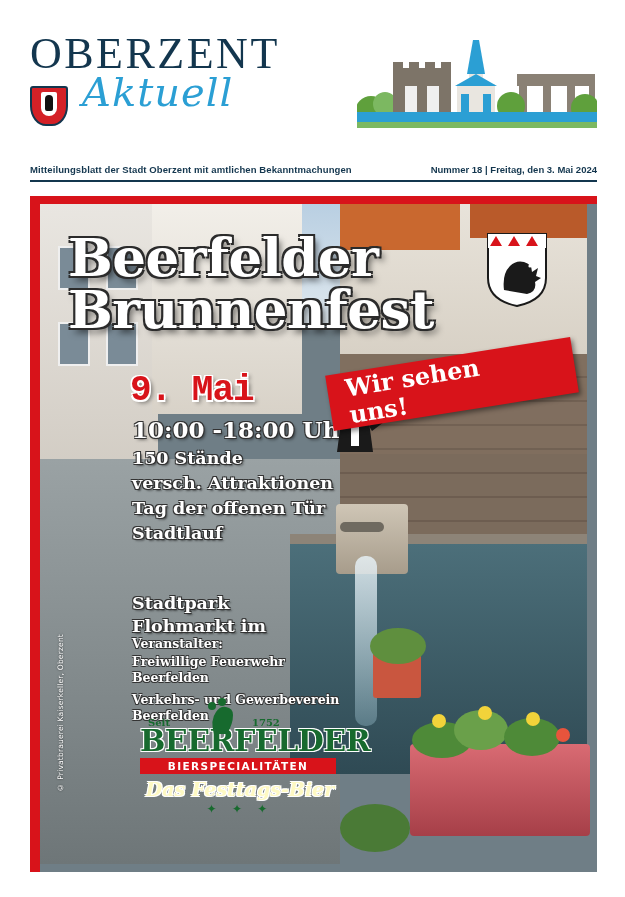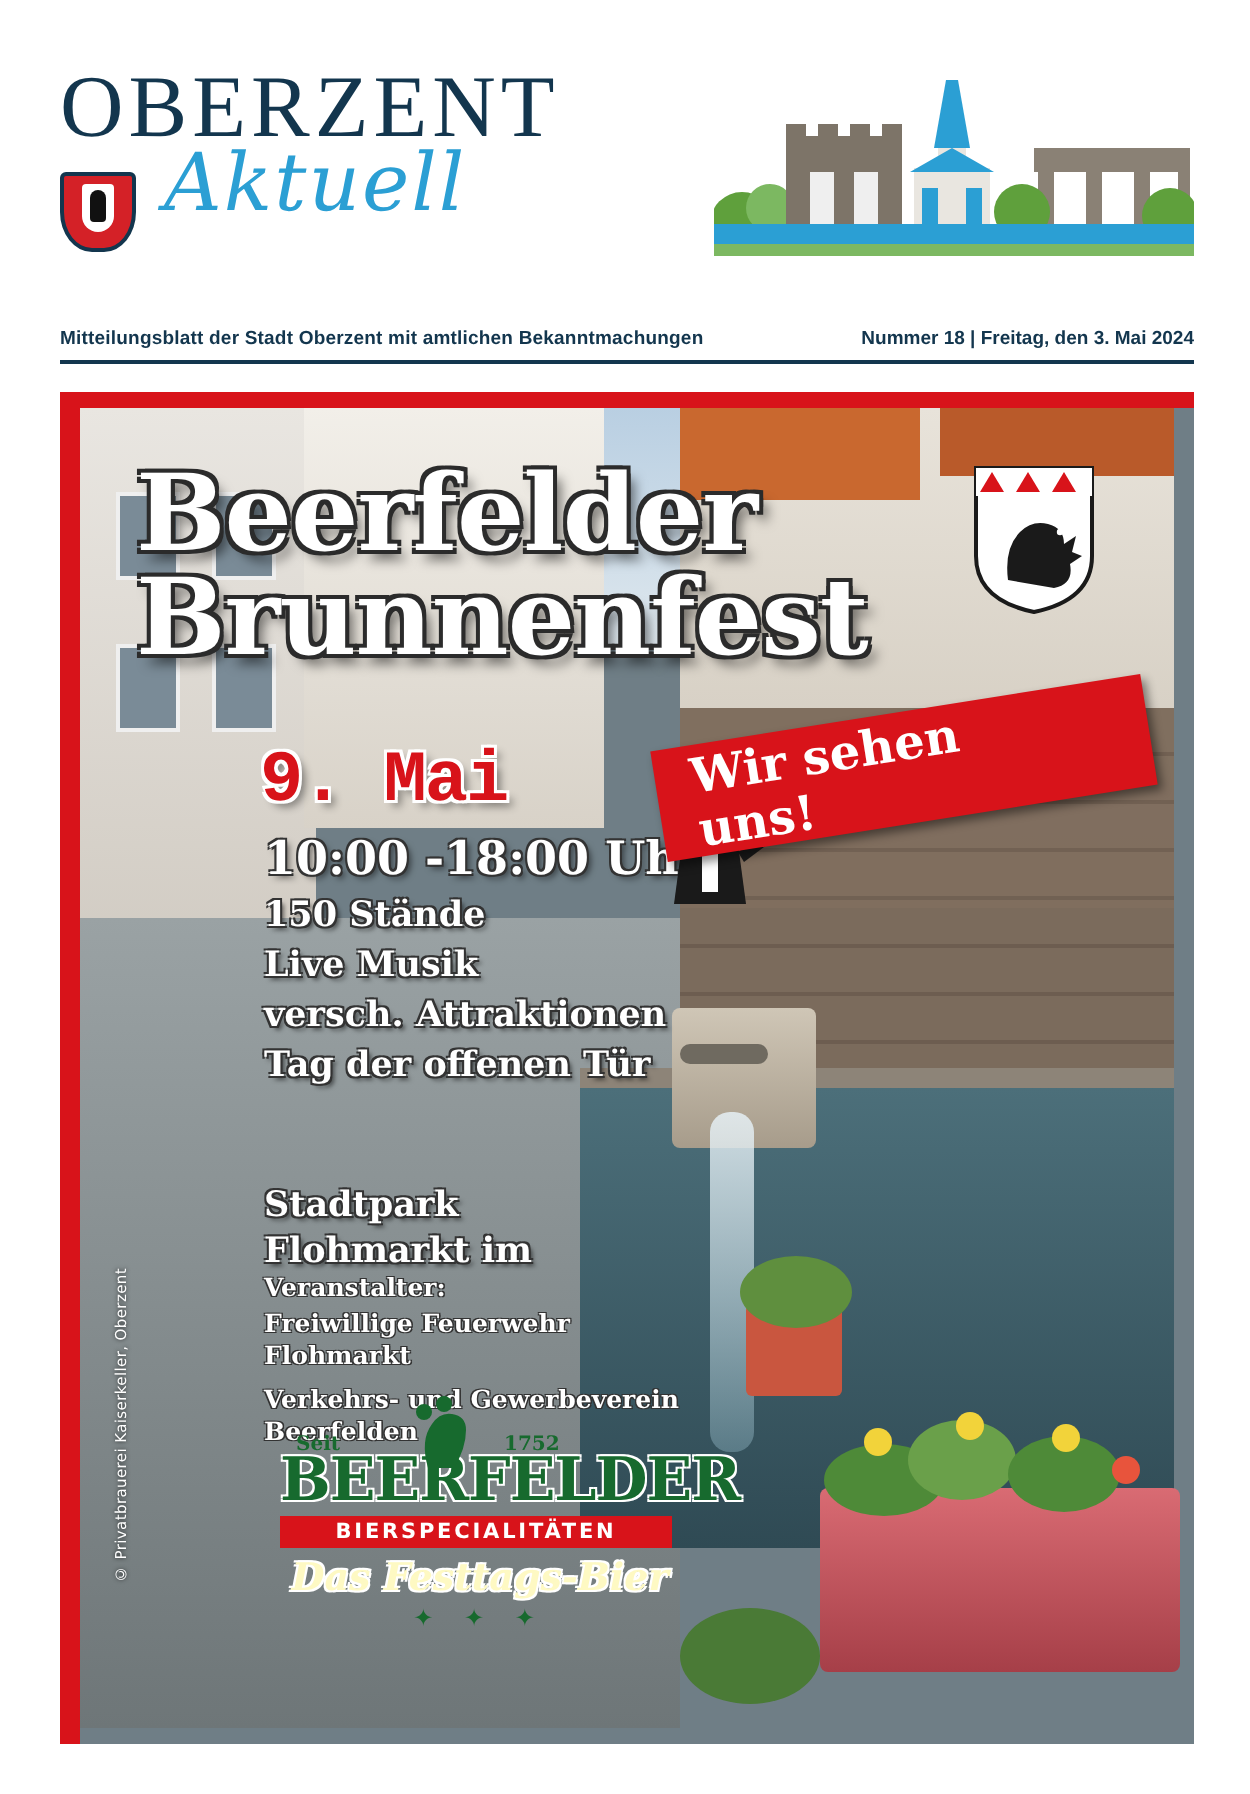--- a/index.html
+++ b/index.html
@@ -556,34 +556,34 @@
       <div class="poster-title">
         <div>Beerfelder</div>
         <div>Brunnenfest</div>
       </div>
 
       <div class="poster-date">9. Mai</div>
       <div class="poster-time">10:00 -18:00 Uhr</div>
 
       <ul class="bullets">
         <li>150 Stände</li>
-        <li>Live Musik</li>
         <li>versch. Attraktionen</li>
         <li>Tag der offenen Tür</li>
+        <li>Stadtlauf</li>
       </ul>
 
       <ul class="bullets-2">
         <li>Stadtpark</li>
         <li>Flohmarkt im</li>
       </ul>
 
       <div class="org-label">Veranstalter:</div>
       <ul class="org-list">
         <li style="white-space:pre-line">Freiwillige Feuerwehr
-Flohmarkt</li>
+Beerfelden</li>
         <li style="white-space:pre-line">Verkehrs- und Gewerbeverein
 Beerfelden</li>
       </ul>
 
       <div class="chimney-man">
         <svg width="64" height="72" viewBox="0 0 64 72">
           <ellipse cx="32" cy="18" rx="17" ry="6" fill="#1a1a1a"></ellipse>
           <rect x="22" y="2" width="20" height="16" fill="#1a1a1a"></rect>
           <rect x="22" y="12" width="20" height="4" fill="#d8131a"></rect>
           <circle cx="32" cy="28" r="9" fill="#f0c8a8"></circle>

